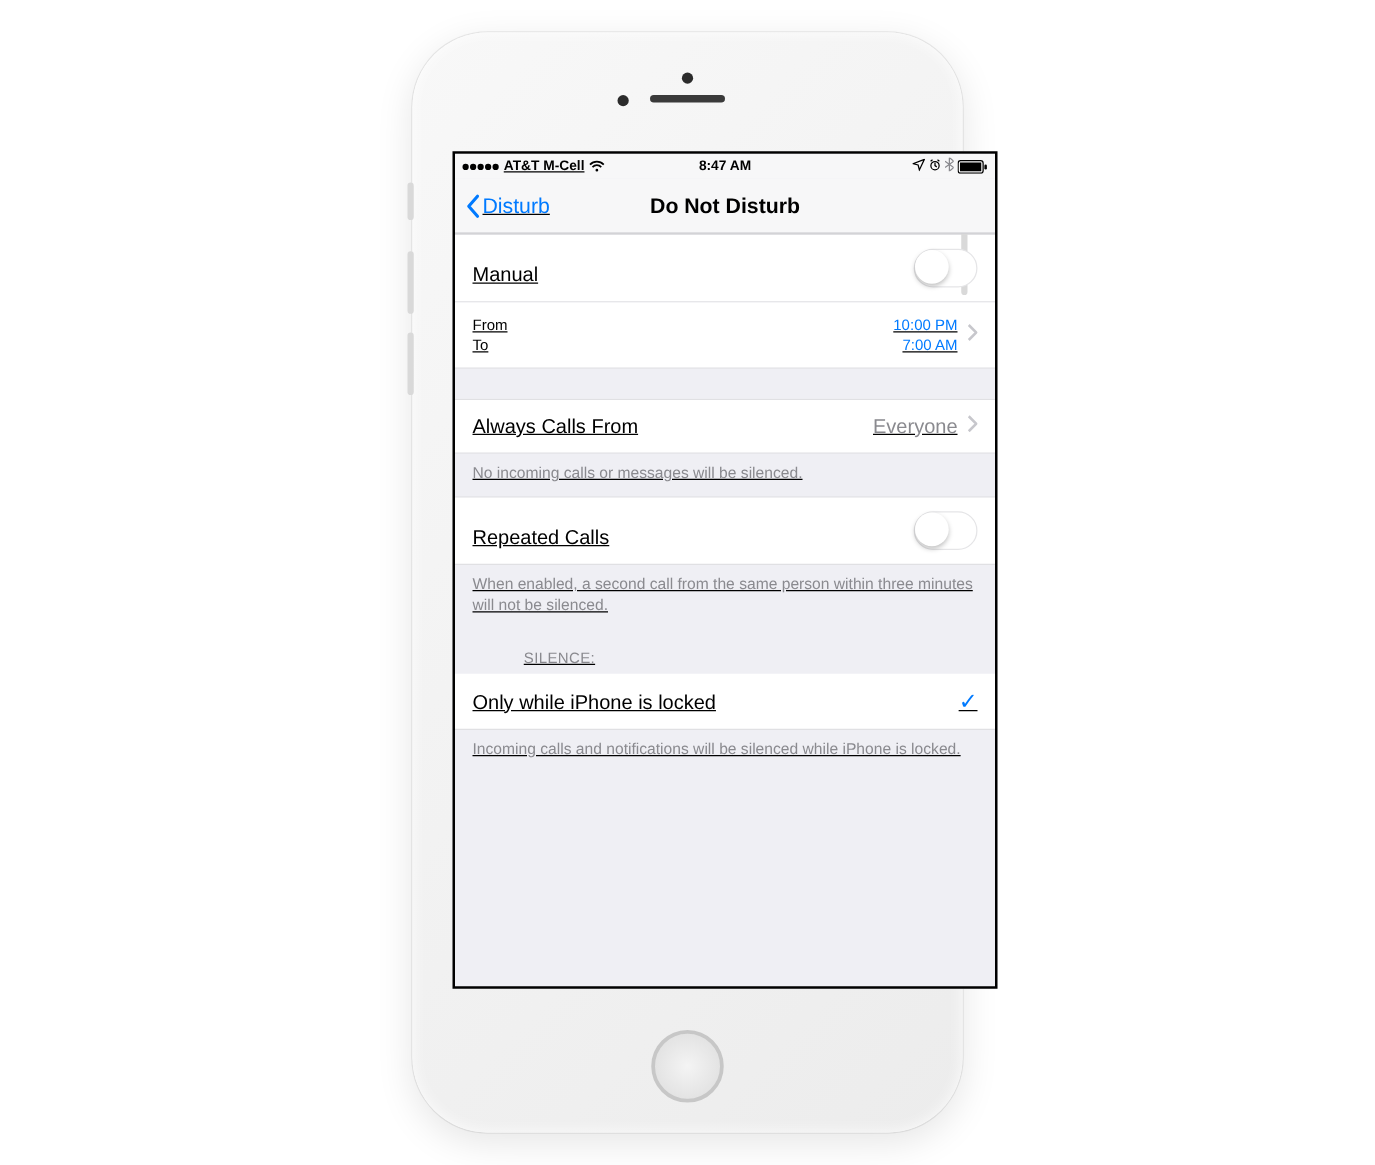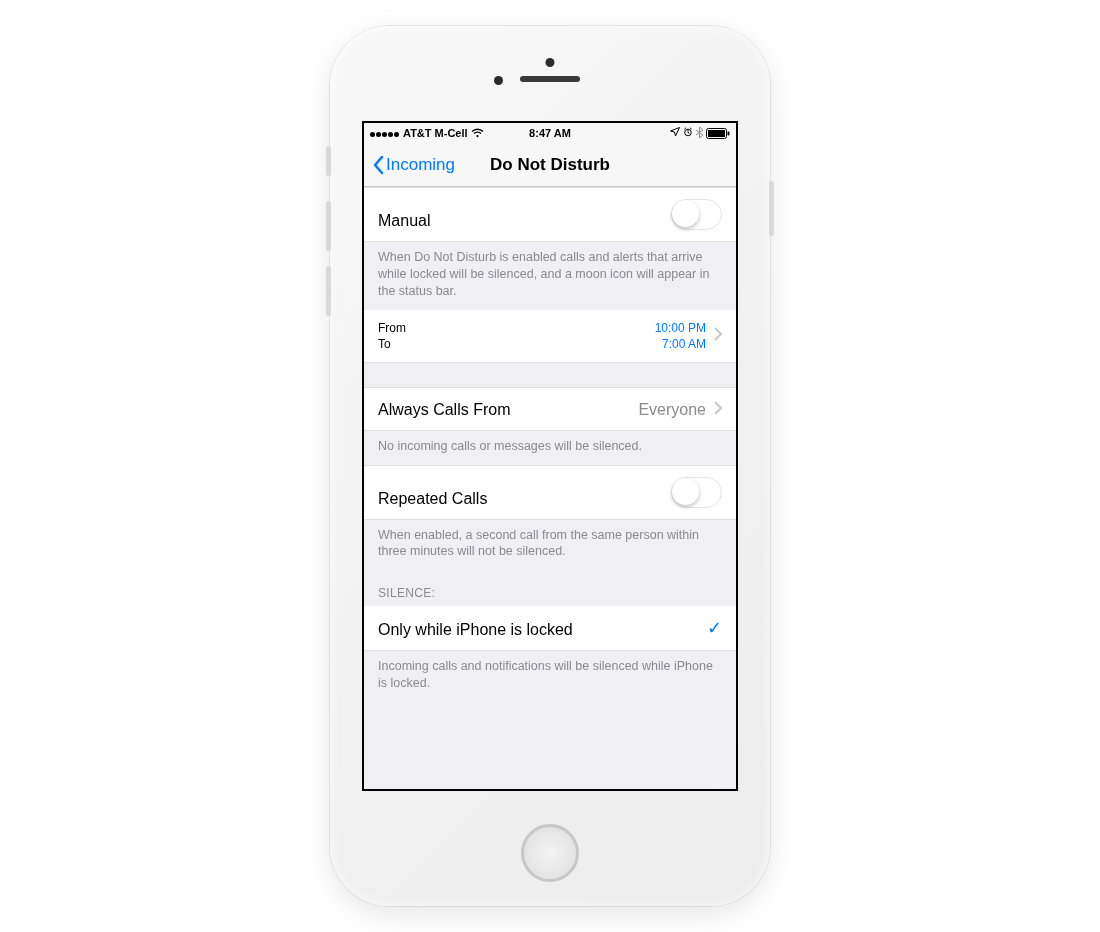--- a/index.html
+++ b/index.html
@@ -39,29 +39,30 @@
       width:58px; height:58px; border-radius:50%;
       border:3px solid #c7c7c7; background:radial-gradient(#f4f4f4,#dcdcdc);
     }
     .side-btn{position:absolute;background:#d9d9d9;border-radius:3px;}
     .sb1{left:-4px;top:120px;width:5px;height:30px;}
     .sb2{left:-4px;top:175px;width:5px;height:50px;}
     .sb3{left:-4px;top:240px;width:5px;height:50px;}
     .sb4{right:-4px;top:155px;width:5px;height:55px;}
 
     .screen {
-      width: 376px;
+      width: 436px;
       height: 670px;
       border: 2px solid #000;
       background: #efeff4;
       overflow: hidden;
       display: flex;
       flex-direction: column;
       font-size: 15px;
       color:#000;
+      text-decoration:underline;
     }
 
     
     .status {
       height: 20px;
       background: #f7f7f8;
       display:flex; align-items:center; justify-content:space-between;
       padding:0 6px; font-size:11px; font-weight:600;
     }
     .status .left,.status .right{display:flex;align-items:center;gap:3px;}
@@ -92,20 +93,21 @@
       min-height:44px;
     }
     .cell.first{border-top:1px solid #e0e0e3;}
     .cell .label{font-size:16px;}
     .footer {
       padding:7px 14px 10px; font-size:12.5px; color:#8a8a8f; line-height:1.35;
     }
     .header-lbl {
       padding:16px 14px 6px; font-size:12px; color:#8a8a8f; text-transform:uppercase;
       letter-spacing:.3px;
+      margin-left:41px;
     }
     .gap{height:24px;}
 
     
     .tog{ width:51px; height:31px; border-radius:16px; position:relative;
       background:#fff; border:1.5px solid #e5e5e7; }
     .tog::after{content:"";position:absolute;width:27px;height:27px;border-radius:50%;
       background:#fff;box-shadow:0 2px 4px rgba(0,0,0,.25);top:0;left:0;transition:.2s;}
     .tog.on{background:#4cd964;border-color:#4cd964;}
     .tog.on::after{left:20px;}
@@ -173,32 +175,31 @@
             </svg>
         </span>
       </div>
     </div>
 
     <div class="nav">
       <div class="back">
         <svg width="12" height="20" viewBox="0 0 12 20">
             <path d="M10 2L3 10l7 8" fill="none" stroke="#007aff" stroke-width="2.5" stroke-linecap="round" stroke-linejoin="round"></path>
           </svg>
-        <span>Incoming</span>
+        <span>Disturb</span>
       </div>
       <div class="nav-title">Do Not Disturb</div>
     </div>
 
     <div class="content">
 
       <div class="cell first">
         <span class="label">Manual</span>
         <div class="tog"></div>
       </div>
-      <div class="footer">When Do Not Disturb is enabled calls and alerts that arrive while locked will be silenced, and a moon icon will appear in the status bar.</div>
 
       <div class="cell">
         <div class="fromto">
           <span>From</span>
           <span>To</span>
         </div>
         <div class="fromto-right">
           <div class="fromto-vals">
             <span class="blue">10:00 PM</span>
             <span class="blue">7:00 AM</span>

